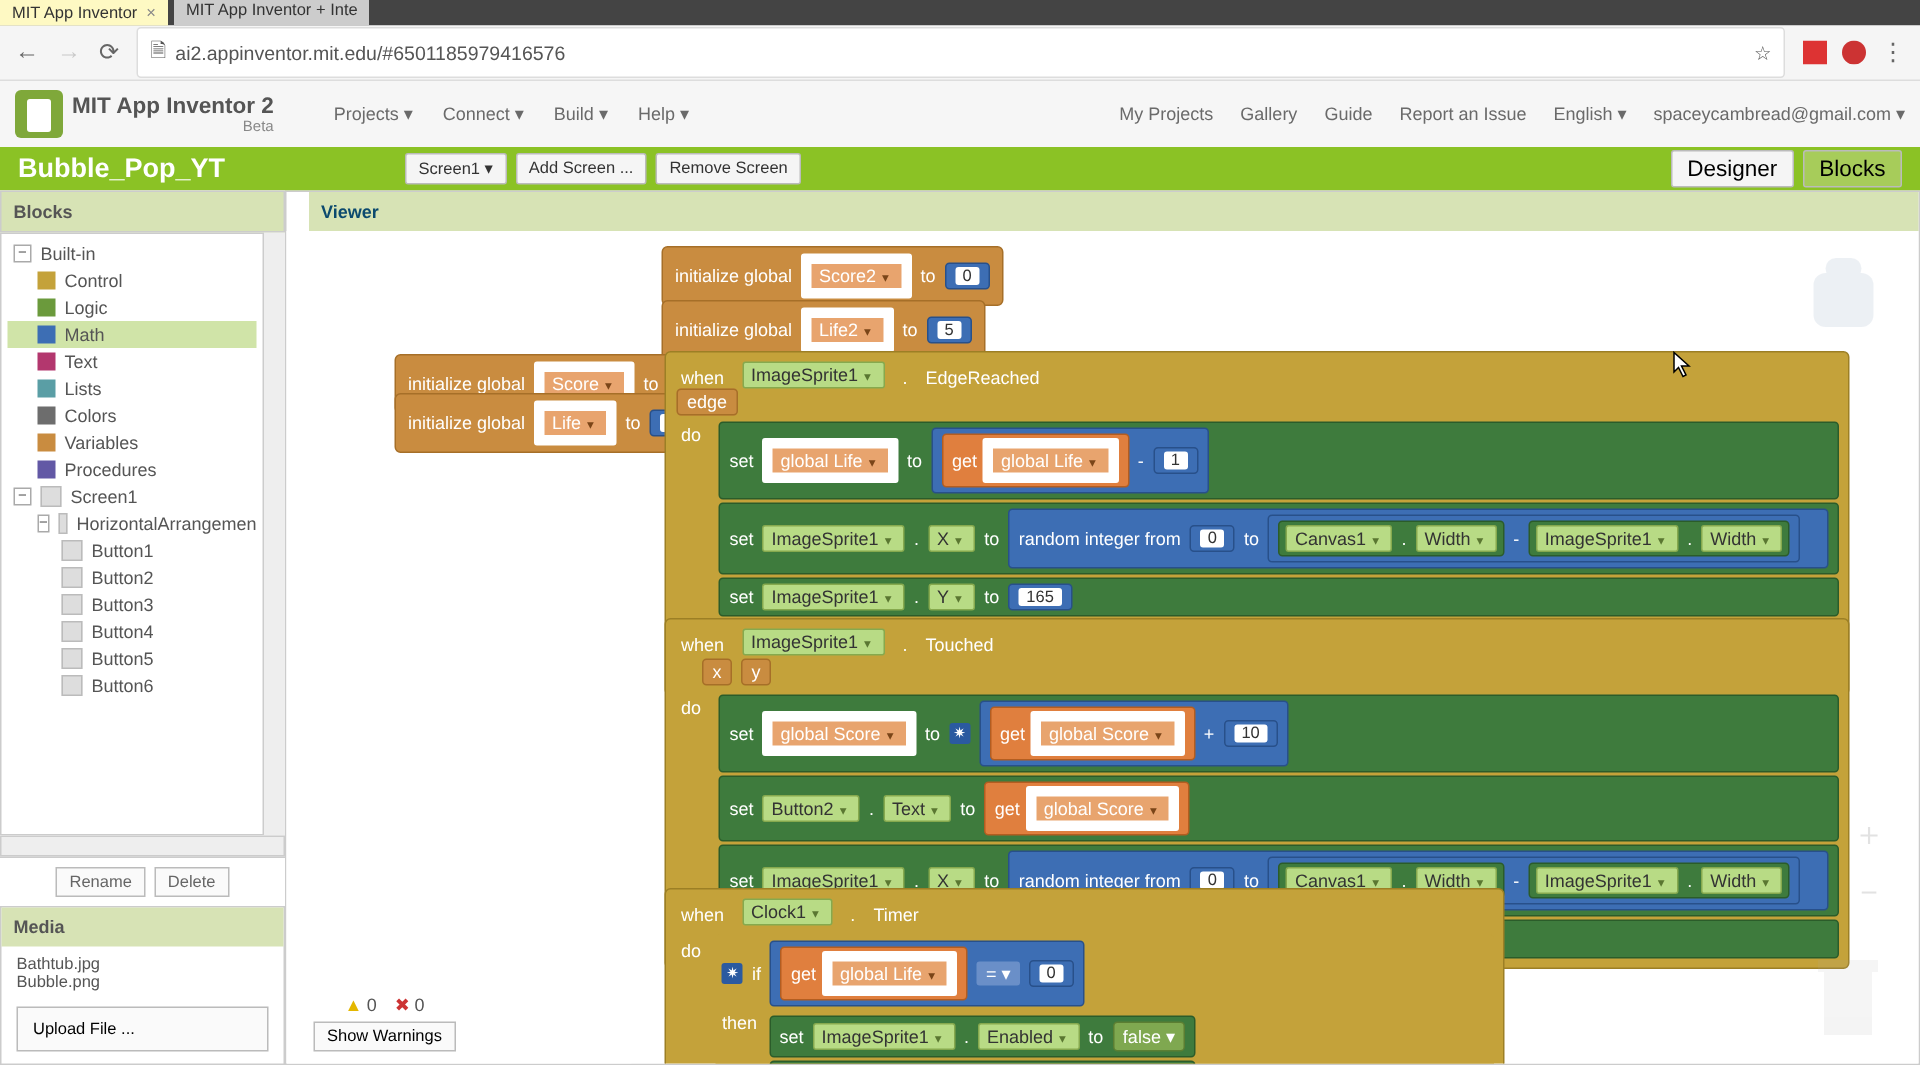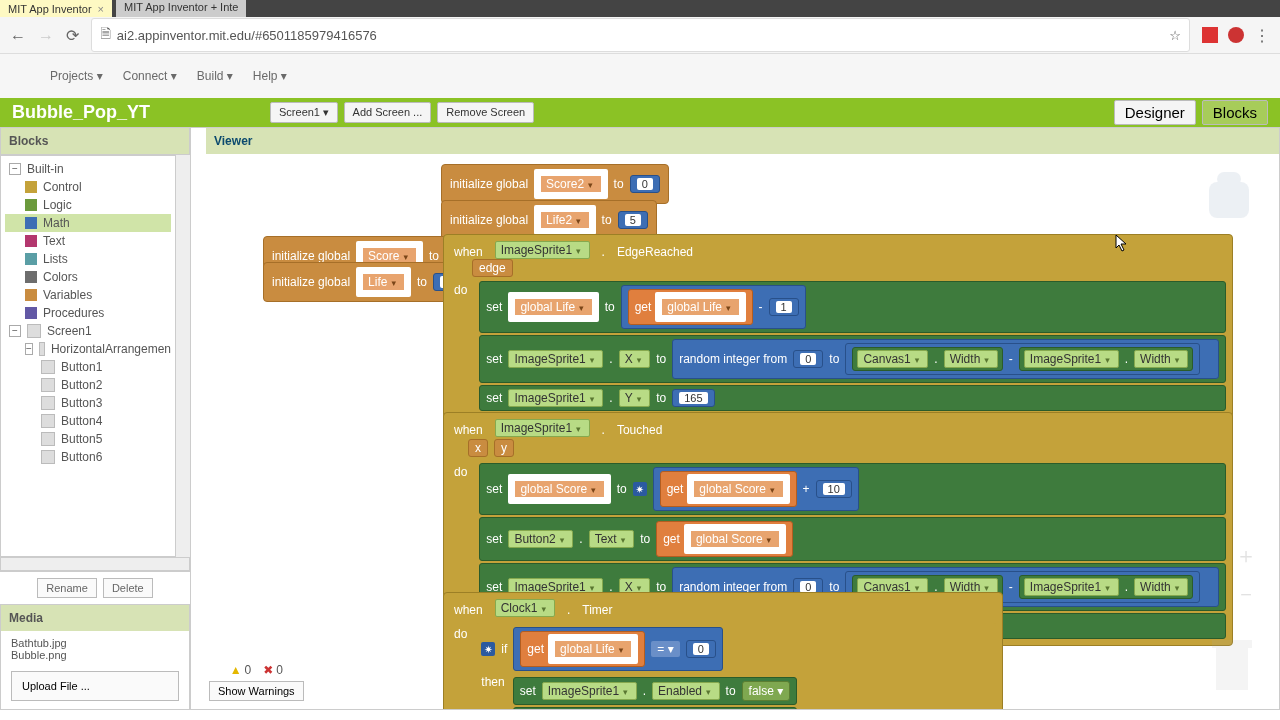--- a/index.html
+++ b/index.html
@@ -110,25 +110,43 @@
         <rect width="16" height="16" fill="#d33"></rect>
       </svg>
     <svg class="ext-icon">
         <circle cx="8" cy="8" r="8" fill="#c33"></circle>
       </svg>
     <span style="font-size:16px;color:#666;">⋮</span>
   </div>
 </div>
 
 <div class="header">
+  <div class="logo-box">
+    <svg class="logo" viewBox="0 0 32 32">
+        <rect width="32" height="32" fill="#7fa83a" rx="4"></rect>
+        <rect x="8" y="6" width="16" height="22" fill="#fff" rx="2"></rect>
+      </svg>
+    <div>
+      <div class="app-title">MIT App Inventor 2</div>
+      <div class="beta" style="text-align:right">Beta</div>
+    </div>
+  </div>
   <div class="nav-menu">
     <span>Projects ▾</span>
     <span>Connect ▾</span>
     <span>Build ▾</span>
     <span>Help ▾</span>
+  </div>
+  <div class="nav-right">
+    <span>My Projects</span>
+    <span>Gallery</span>
+    <span>Guide</span>
+    <span>Report an Issue</span>
+    <span>English ▾</span>
+    <span>spaceycambread@gmail.com ▾</span>
   </div>
 </div>
 
 <div class="green-bar">
   <div class="project-name">Bubble_Pop_YT</div>
   <div class="screen-btns">
     <div class="scr-btn">Screen1 ▾</div>
     <div class="scr-btn">Add Screen ...</div>
     <div class="scr-btn">Remove Screen</div>
   </div>
@@ -281,21 +299,21 @@
           </div>
       </div>
 
       <div class="blk event" style="left:252px; top:80px; width:790px;">
         <div class="ev-title">
             <span>when</span>
             <span class="comp-drop">ImageSprite1</span>
             <span>.</span>
             <span>EdgeReached</span>
           </div>
-        <div style="margin-left:22px;"><span class="param-tag">edge</span></div>
+        <div style="margin-left:1px;"><span class="param-tag">edge</span></div>
         <div style="display:flex; align-items:flex-start; gap:6px; margin-top:4px;">
           <span style="padding:4px;">do</span>
           <div style="flex:1;">
             <div class="set-stmt">
                 <span>set</span>
                 <span class="token-drop">global Life</span>
                 <span>to</span>
               <span class="math-expr">
                   <span class="get-expr">
                     <span>get</span>

